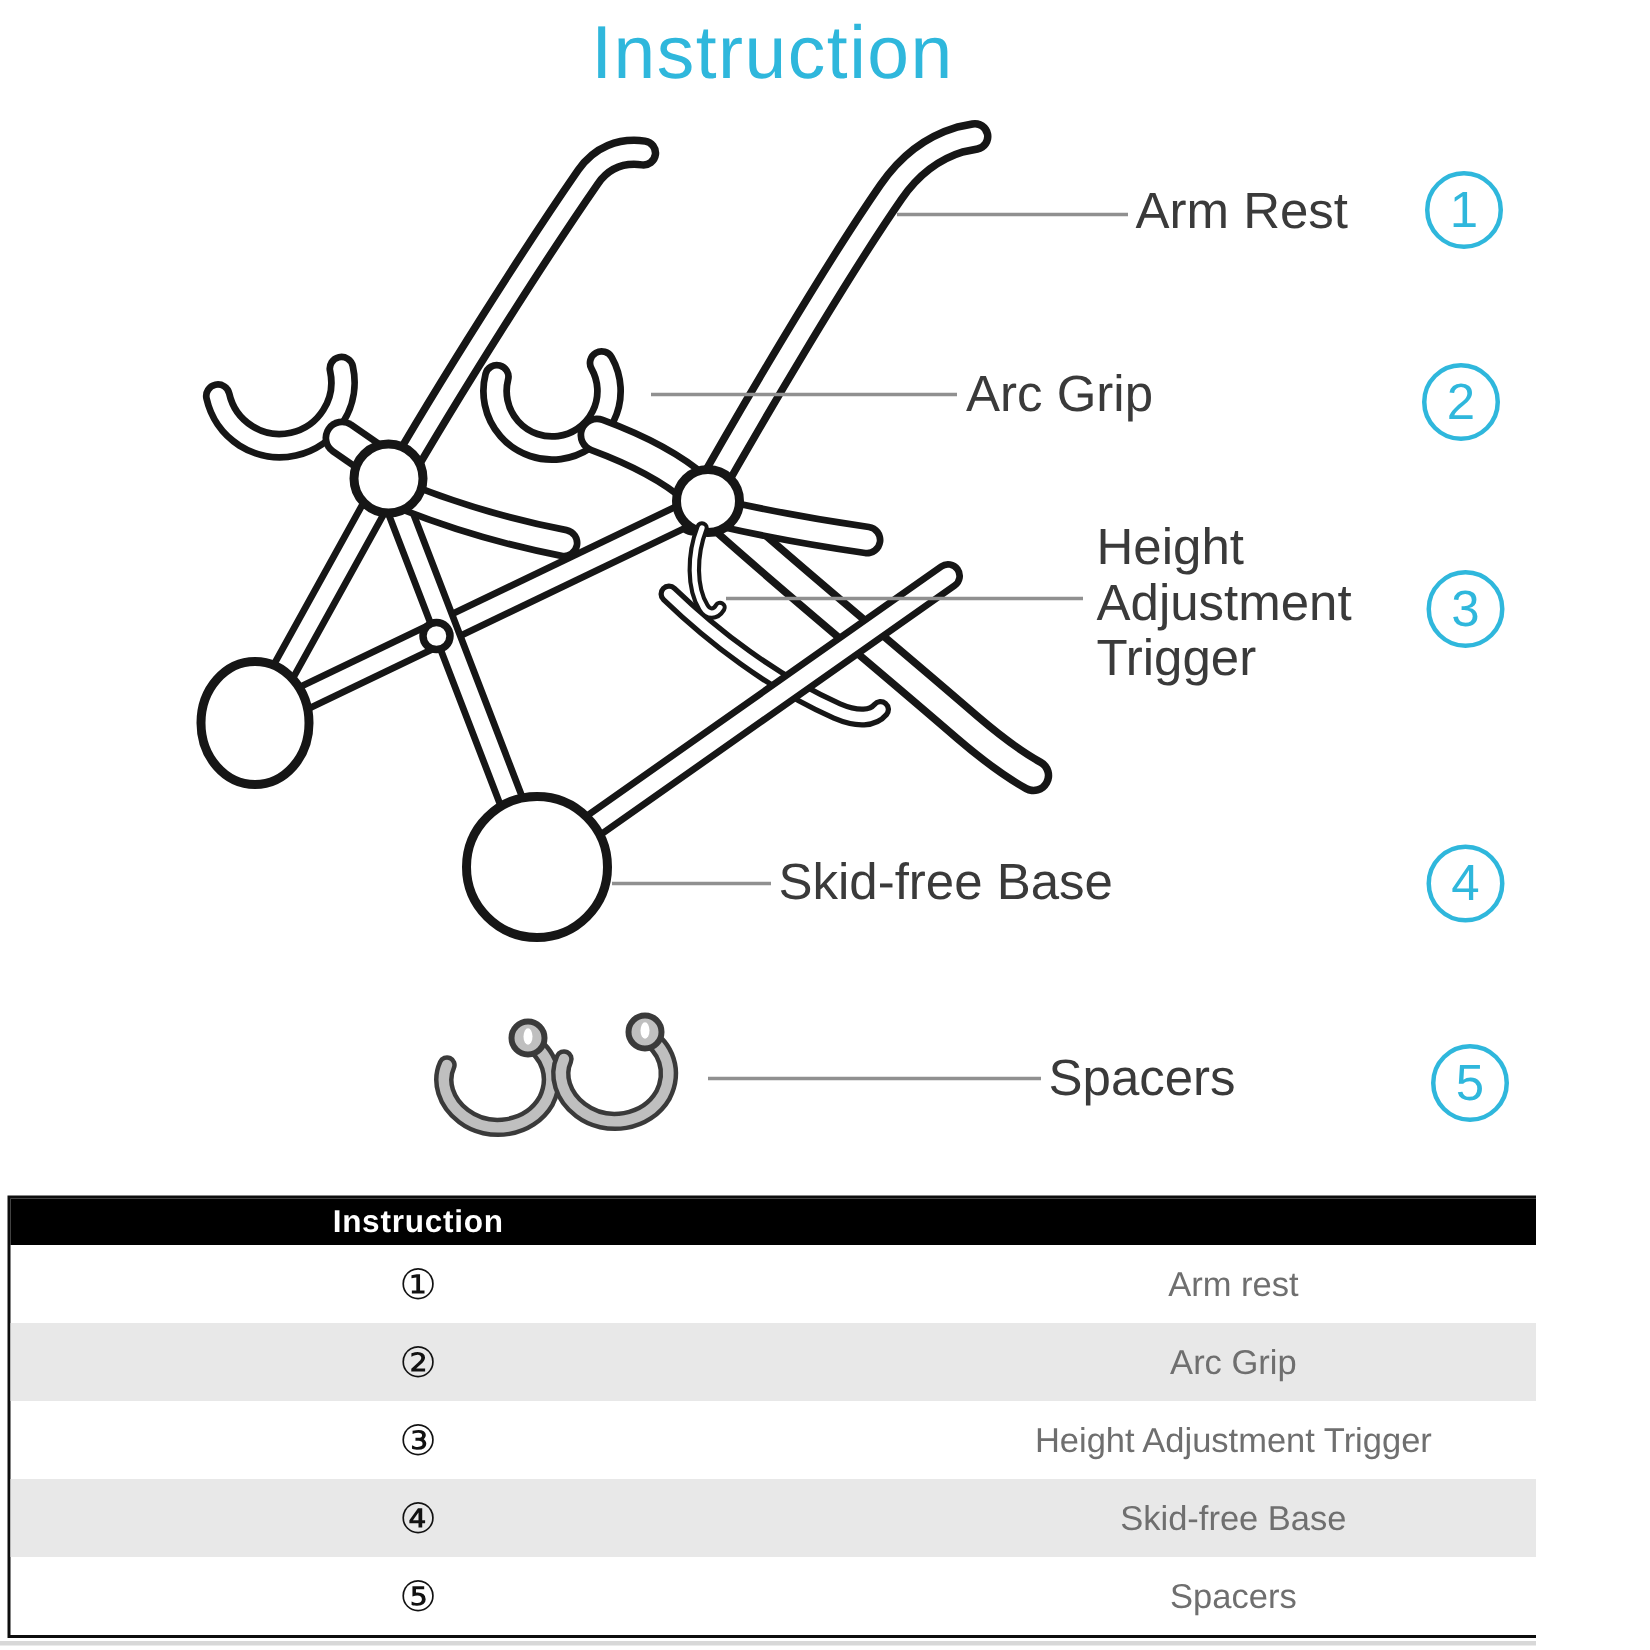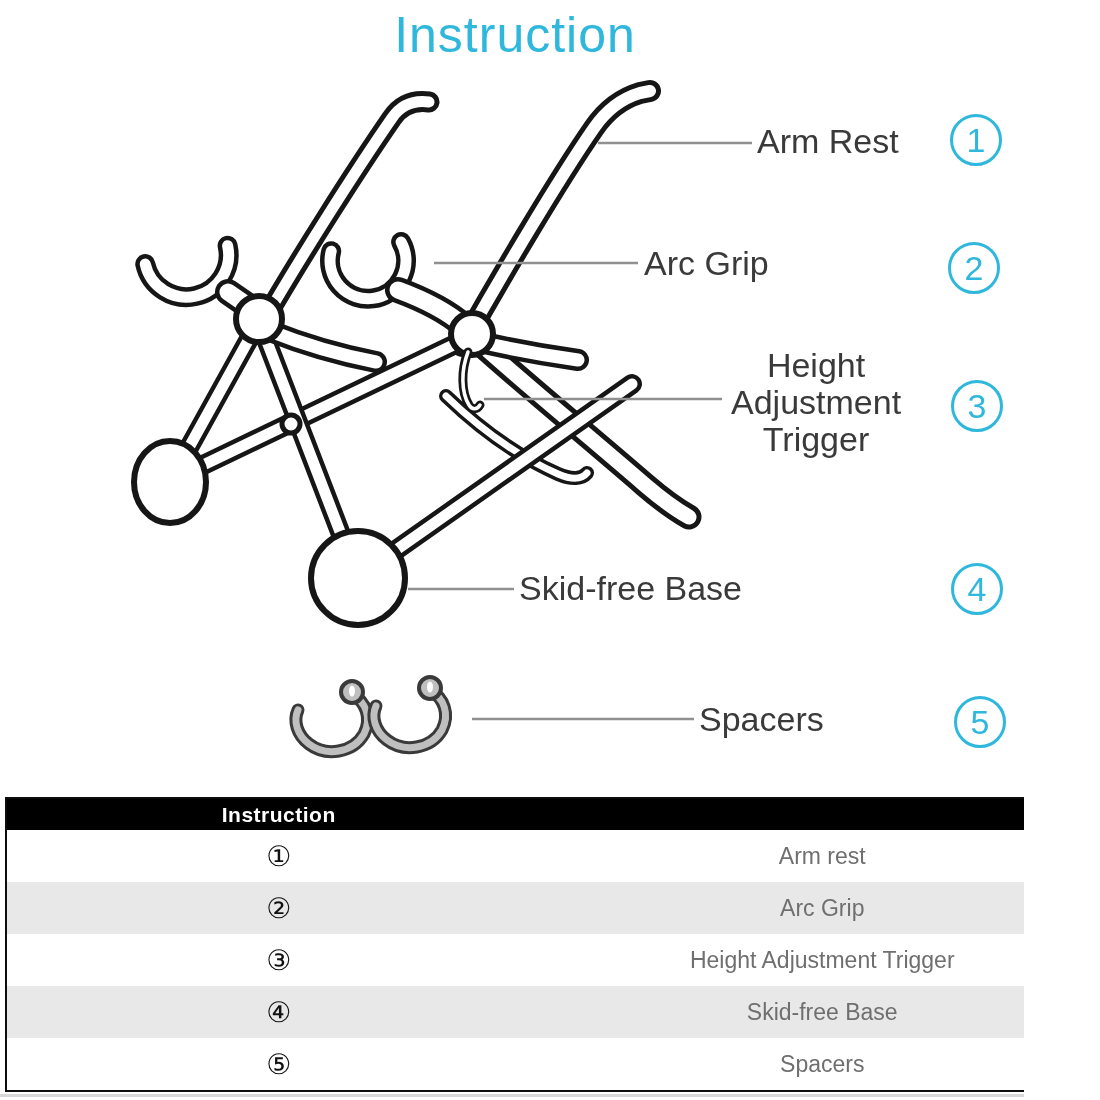--- a/index.html
+++ b/index.html
@@ -117,21 +117,21 @@
       <line class="leader" x1="598" y1="143" x2="752" y2="143"></line>
       <line class="leader" x1="434" y1="263" x2="638" y2="263"></line>
       <line class="leader" x1="484" y1="399" x2="722" y2="399"></line>
       <line class="leader" x1="408" y1="589" x2="514" y2="589"></line>
       <line class="leader" x1="472" y1="719" x2="694" y2="719"></line>
     </g>
   </svg>
 
   <div class="part-label" style="left:757px;top:123px;">Arm Rest</div>
   <div class="part-label" style="left:644px;top:245px;">Arc Grip</div>
-  <div class="part-label" style="left:731px;top:347px;text-align:center;">Height
+  <div class="part-label" style="left:731px;top:347px;">Height
 Adjustment
 Trigger</div>
   <div class="part-label" style="left:519px;top:570px;">Skid-free Base</div>
   <div class="part-label" style="left:699px;top:701px;">Spacers</div>
 
   <div class="badge" style="left:950px;top:114px;">1</div>
   <div class="badge" style="left:948px;top:242px;">2</div>
   <div class="badge" style="left:951px;top:380px;">3</div>
   <div class="badge" style="left:951px;top:563px;">4</div>
   <div class="badge" style="left:954px;top:696px;">5</div>

